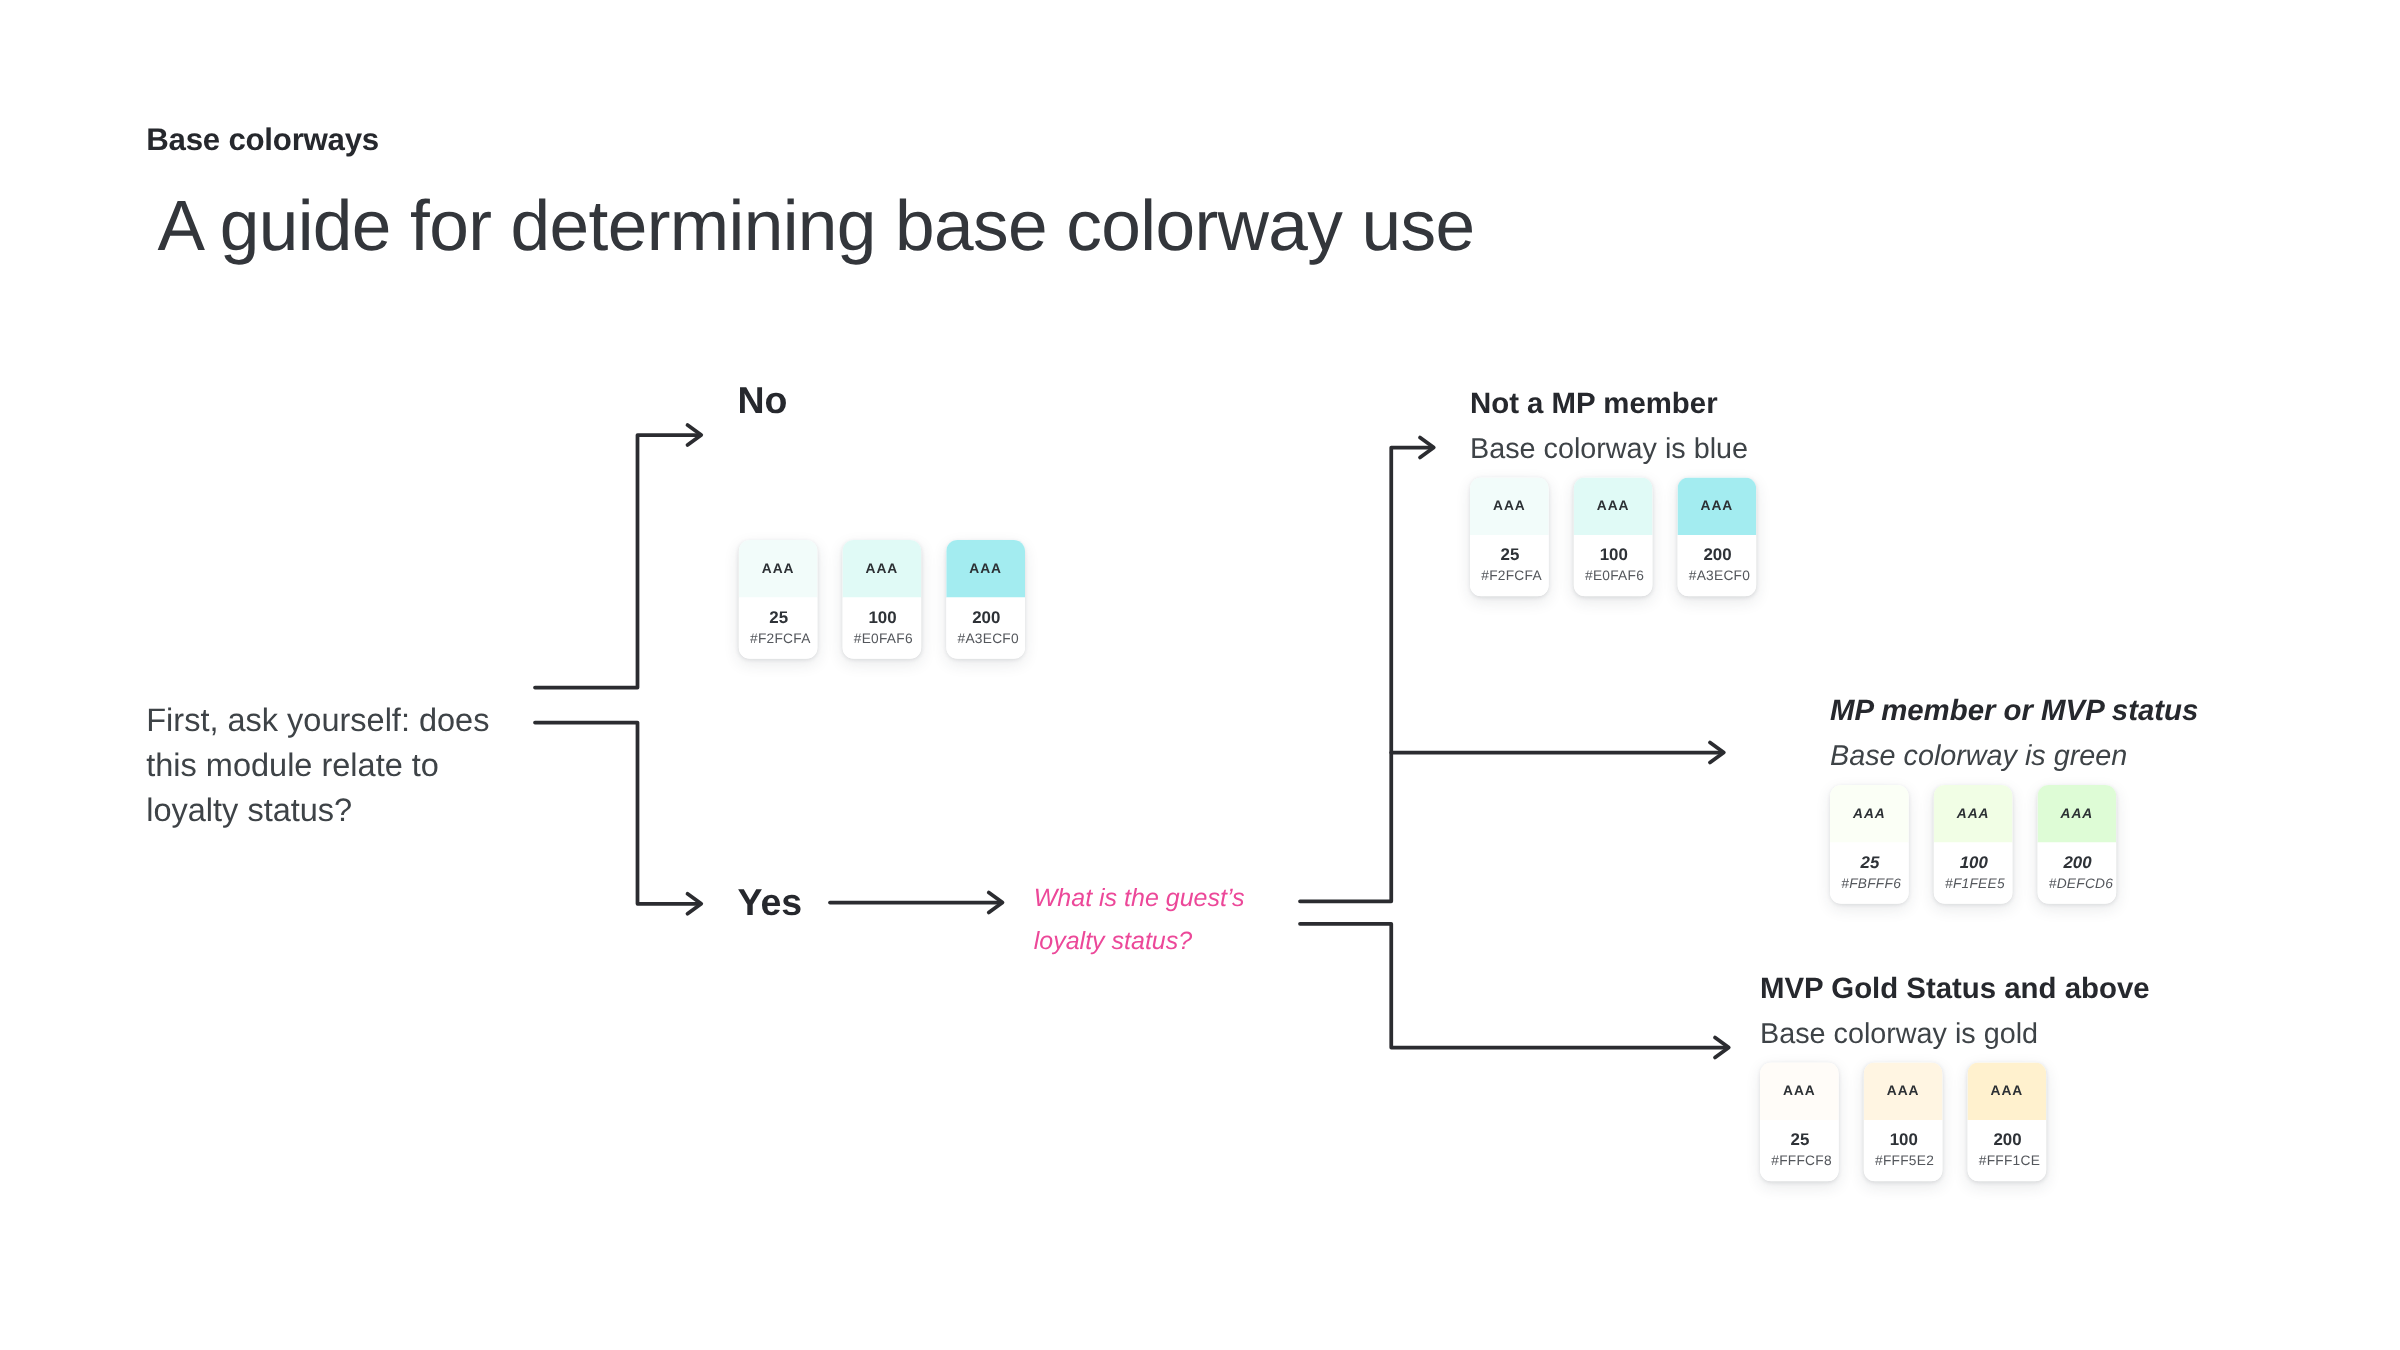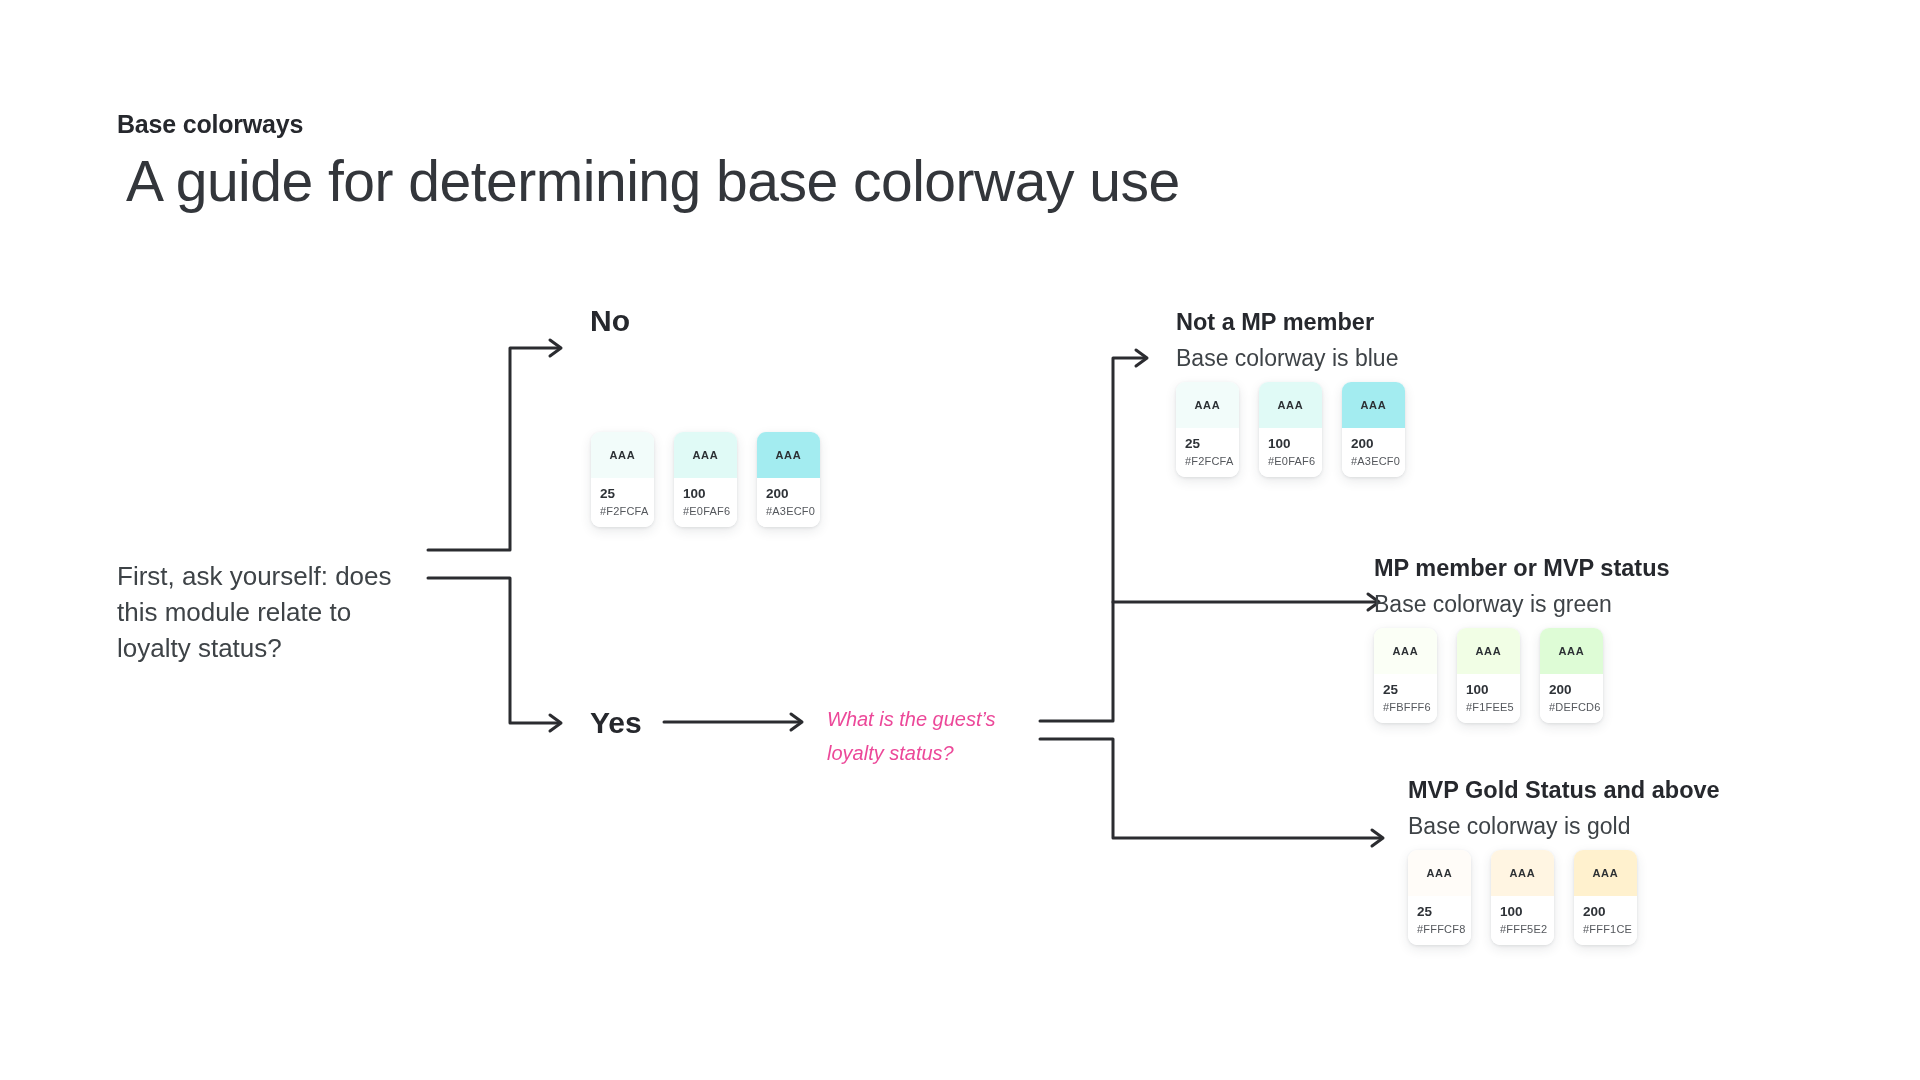--- a/index.html
+++ b/index.html
@@ -9,21 +9,21 @@
     height: 1080px;
     background: #ffffff;
     overflow: hidden;
     font-family: "Liberation Sans", "DejaVu Sans", sans-serif;
     color: #2c2f33;
   }
   .abs { position: absolute; }
   .multiline { white-space: pre-line; }
 
   .eyebrow {
-    left: 117px; top: 110px;
+    left: 117px; top: 98px;
     font-size: 25px; font-weight: 700;
     letter-spacing: -0.2px;
     color: #26282d;
   }
   .big-title {
     left: 114px; top: 148px;
     font-size: 57px; font-weight: 300;
     letter-spacing: -0.5px;
     color: #33363b;
     margin-left: 12px;
@@ -51,21 +51,21 @@
 
   .yes-question {
     left: 827px; top: 702px;
     font-size: 20px; line-height: 34px;
     color: #ec4899;
     font-style: italic;
   }
 
   .outcome { position: absolute; }
   .outcome-0 { left: 1176px; top: 307px; }
-  .outcome-1 { left: 1374px; top: 553px; }
+  .outcome-1 { left: 1464px; top: 553px; font-style: italic; }
   .outcome-2 { left: 1408px; top: 775px; }
   .outcome-title {
     font-size: 23.5px; font-weight: 700;
     line-height: 31px; color: #26282d;
   }
   .outcome-subtitle {
     margin-top: 5px;
     font-size: 23px; line-height: 30px;
     color: #3e4347;
   }
@@ -82,21 +82,21 @@
     box-shadow: 0 1px 3px rgba(35,45,55,0.10), 0 4px 12px rgba(35,45,55,0.10);
   }
   .swatch-color {
     height: 46px;
     display: flex; align-items: center; justify-content: center;
   }
   .swatch-aaa {
     font-size: 11px; font-weight: 700;
     letter-spacing: 0.8px; color: #2c3034;
   }
-  .swatch-meta { padding: 8px 8px 10px 9px; background: #ffffff; }
+  .swatch-meta { padding: 8px 8px 10px 9px; background: #ffffff; text-align: center; }
   .swatch-weight { font-size: 13.5px; font-weight: 600; color: #2e3237; }
   .swatch-hex {
     font-size: 11px; margin-top: 4px;
     letter-spacing: 0.2px; color: #54575c;
   }
 
   .connectors {
     position: absolute; left: 0; top: 0;
     width: 1920px; height: 1080px;
     pointer-events: none;

